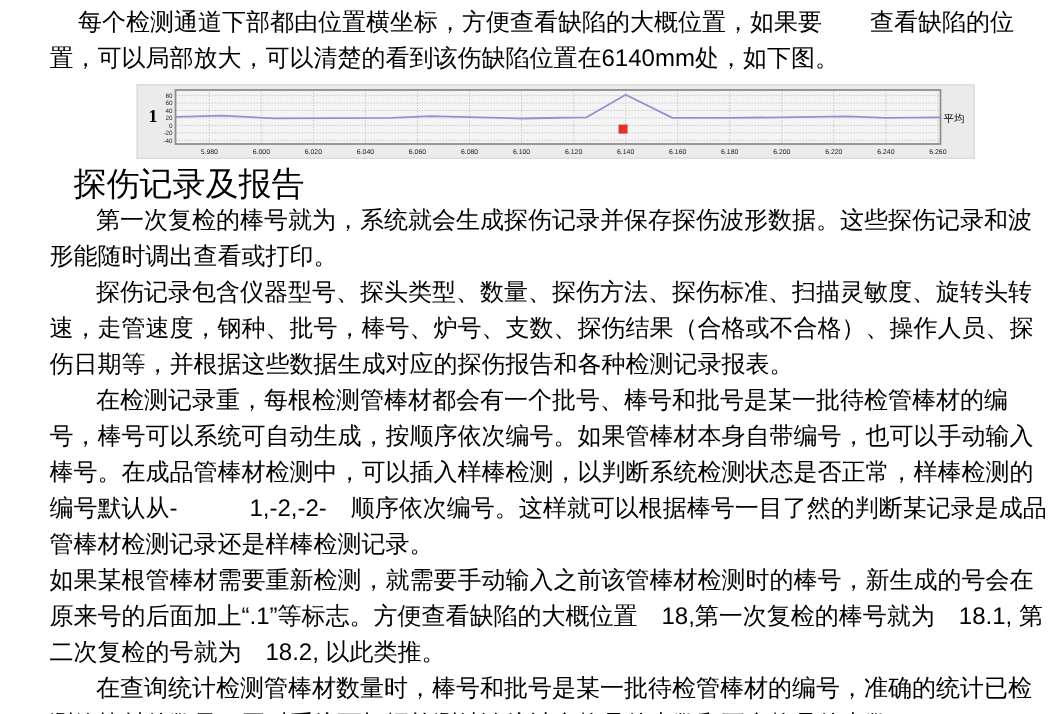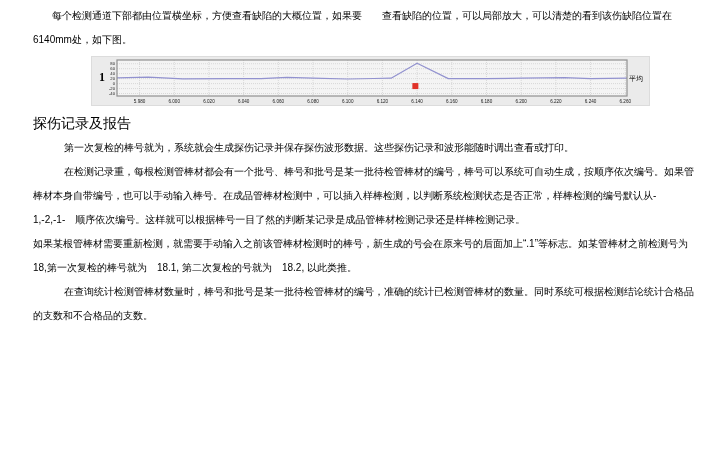--- a/index.html
+++ b/index.html
@@ -2,26 +2,26 @@
 <html><head>
 <meta charset="utf-8">
 <style>
   html,body{margin:0;padding:0;background:#ffffff;}
   body{
     width:708px;height:476px;overflow:hidden;
     font-family:"Liberation Sans","DejaVu Sans",sans-serif;
     color:#000;
   }
   .doc{padding:4px 8px 0 33px;}
-  .para{margin:0;font-size:10px;line-height:24px;letter-spacing:0;}
+  .para{margin:0;font-size:16px;line-height:24px;letter-spacing:0;}
   .ind1{text-indent:19px;}
   .ind2{text-indent:31px;}
   .ind0{text-indent:0;}
   .heading{
-    font-size:14px;font-weight:400;margin:6px 0 2px 0;line-height:22px;
+    font-size:22px;font-weight:400;margin:6px 0 2px 16px;line-height:22px;
     font-family:Liberation Sans, sans-serif;
   }
   .chart-panel{
     position:relative;width:557px;height:48px;margin:4px 0 2px 58px;
     background:#ebebeb;border:1px solid #dcdcdc;
   }
   .chart-panel svg{position:absolute;left:0;top:0;}
   .ch-label{
     position:absolute;left:7px;top:13px;font-size:12px;font-weight:bold;
     font-family:"Liberation Serif","DejaVu Serif",serif;
@@ -86,17 +86,18 @@
         <polyline points="25.0,20.9 56.2,20.1 90.9,21.9 134.3,21.7 169.0,21.6 195.0,20.4 221.0,21.1 255.7,22.0 281.7,21.5 299.1,21.2 325.1,6.2 356.3,21.6 394.5,21.6 429.2,21.2 472.6,20.6 498.6,21.6 535.0,21.2" fill="none" stroke="#9292cf" stroke-width="1.2" stroke-linejoin="round"></polyline>
         <rect x="320.36734693877605" y="26.06896551724138" width="6" height="6" fill="#e03228"></rect>
         <rect x="25" y="3" width="510" height="36" fill="none" stroke="#8f8f8f" stroke-width="1.2"></rect>
       </svg>
     <span class="curve-label">平均</span>
   </div>
 
   <h1 class="heading">探伤记录及报告</h1>
 
   <p class="para ind2">第一次复检的棒号就为，系统就会生成探伤记录并保存探伤波形数据。这些探伤记录和波形能随时调出查看或打印。</p>
-  <p class="para ind2">在检测记录重，每根检测管棒材都会有一个批号、棒号和批号是某一批待检管棒材的编号，棒号可以系统可自动生成，按顺序依次编号。如果管棒材本身自带编号，也可以手动输入棒号。在成品管棒材检测中，可以插入样棒检测，以判断系统检测状态是否正常，样棒检测的编号默认从-　　　1,-2,-1-　顺序依次编号。这样就可以根据棒号一目了然的判断某记录是成品管棒材检测记录还是样棒检测记录。</p>
-  <p class="para ind0">如果某根管棒材需要重新检测，就需要手动输入之前该管棒材检测时的棒号，新生成的号会在原来号的后面加上“.1”等标志。如某管棒材之前检测号为　18,第一次复检的棒号就为　18.1, 第二次复检的号就为　18.2, 以此类推。</p>
+  <p class="para ind2">探伤记录包含仪器型号、探头类型、数量、探伤方法、探伤标准、扫描灵敏度、旋转头转速，走管速度，钢种、批号，棒号、炉号、支数、探伤结果（合格或不合格）、操作人员、探伤日期等，并根据这些数据生成对应的探伤报告和各种检测记录报表。</p>
+  <p class="para ind2">在检测记录重，每根检测管棒材都会有一个批号、棒号和批号是某一批待检管棒材的编号，棒号可以系统可自动生成，按顺序依次编号。如果管棒材本身自带编号，也可以手动输入棒号。在成品管棒材检测中，可以插入样棒检测，以判断系统检测状态是否正常，样棒检测的编号默认从-　　　1,-2,-2-　顺序依次编号。这样就可以根据棒号一目了然的判断某记录是成品管棒材检测记录还是样棒检测记录。</p>
+  <p class="para ind0">如果某根管棒材需要重新检测，就需要手动输入之前该管棒材检测时的棒号，新生成的号会在原来号的后面加上“.1”等标志。方便查看缺陷的大概位置　18,第一次复检的棒号就为　18.1, 第二次复检的号就为　18.2, 以此类推。</p>
   <p class="para ind2">在查询统计检测管棒材数量时，棒号和批号是某一批待检管棒材的编号，准确的统计已检测管棒材的数量。同时系统可根据检测结论统计合格品的支数和不合格品的支数。</p>
 
 </div>
 
 </body></html>

